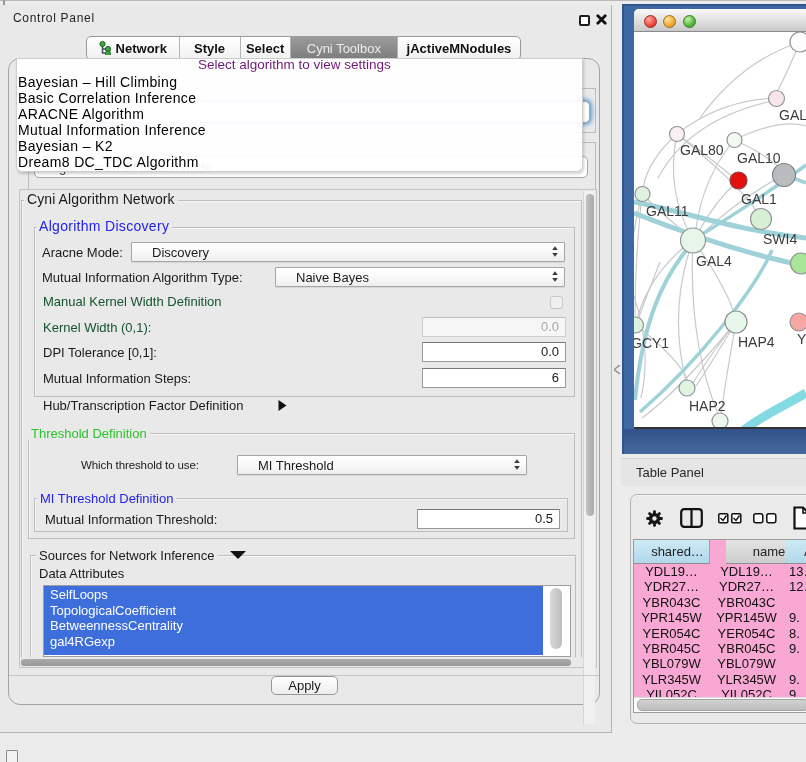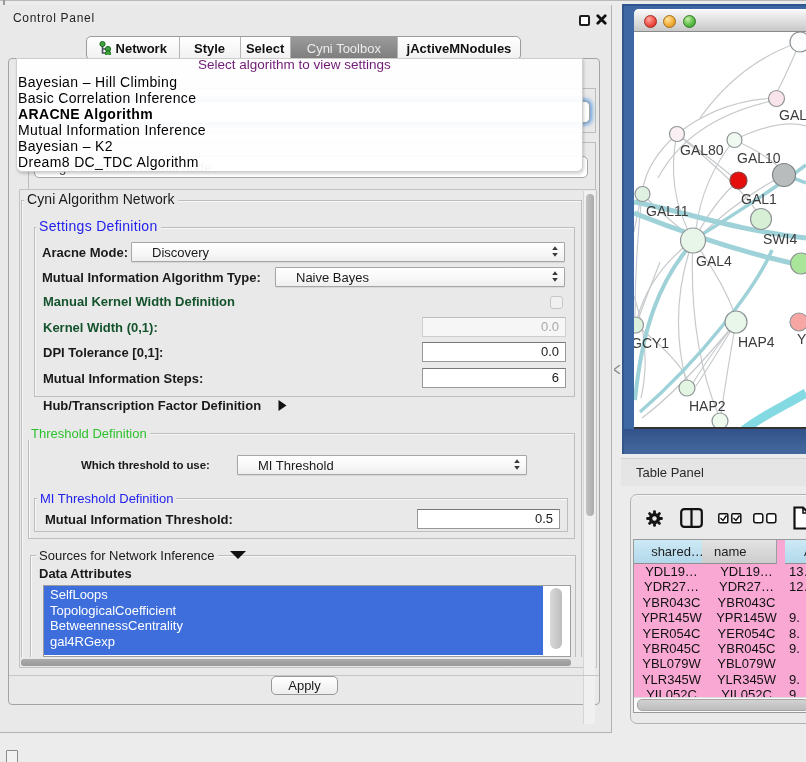--- a/index.html
+++ b/index.html
@@ -1,16 +1,16 @@
 <!DOCTYPE html>
 <html><head><meta charset="utf-8"><style>
 html,body{margin:0;padding:0}
 body{width:806px;height:762px;position:relative;background:#ececec;font-family:"Liberation Sans",sans-serif;overflow:hidden;font-size:13px;color:#1a1a1a}
 .abs{position:absolute}
-.b{font-weight:bold}
+.b{font-weight:normal}
 .dis{color:#14532d}
 .combo{position:absolute;background:linear-gradient(#ffffff,#f7f7f7 60%,#eeeeee);border:1px solid #a6a6a6;border-radius:1px;box-shadow:0 1px 1px rgba(0,0,0,0.08)}
 .combo .ar{position:absolute;right:6px;top:50%;margin-top:-5.5px;width:6px;height:11px}
 .tf{position:absolute;background:#fff;border:1px solid #999;border-top-color:#777;text-align:right;padding-right:6px}
 .tfd{position:absolute;background:#f6f6f6;border:1px solid #cfcfcf;border-top-color:#bdbdbd;text-align:right;padding-right:6px;color:#a9a9a9}
 .gtitle{position:absolute;background:#e9e9e9;padding:0 3px;line-height:13px}
 .seg{position:absolute;display:flex;border:1px solid #9b9b9b;border-radius:5px;background:linear-gradient(#ffffff,#f1f1f1);box-shadow:0 1px 1px rgba(0,0,0,0.1)}
 .seg .s{display:flex;align-items:center;justify-content:center;border-right:1px solid #b5b5b5;font-weight:bold;color:#111}
 .seg .s:last-child{border-right:none}
 .seg .sel{background:linear-gradient(#9b9b9b,#7d7d7d);color:#ececec;font-weight:normal}
@@ -36,21 +36,21 @@
           <circle cx="3.5" cy="3" r="2.6" fill="#3fa33f" stroke="#1c6b1c"></circle>
           <circle cx="9" cy="8" r="2.6" fill="#3fa33f" stroke="#1c6b1c"></circle>
           <circle cx="9" cy="12.4" r="2.6" fill="#3fa33f" stroke="#1c6b1c"></circle>
         </svg>Network</div>
     <div class="s" style="width:61px">Style</div>
     <div class="s" style="width:50px">Select</div>
     <div class="s sel" style="width:108px;font-size:13px">Cyni Toolbox</div>
     <div class="s" style="width:124px">jActiveMNodules</div>
   </div>
 
-  <div class="abs" style="left:8px;top:53px;width:590px;height:645px;border:1px solid #a3a3a3;border-radius:4px;background:#e9e9e9">
+  <div class="abs" style="left:8px;top:53px;width:590px;height:645px;border:1px solid #a3a3a3;border-radius:12px;background:#e9e9e9">
 
     <div class="abs" style="left:19px;top:29px;width:566px;height:43px;border:1px solid #bdbdbd"></div>
     <div class="abs" style="left:25px;top:42px;width:554px;height:20px;border:1px solid #a6a6a6;border-radius:5px;background:#fff;box-shadow:0 0 4px 2px #639ddb"></div>
     <div class="abs" style="left:19px;top:83px;width:566px;height:46px;border:1px solid #bdbdbd"></div>
     <div class="abs" style="left:25px;top:97px;width:554px;height:22px;border:1px solid #a6a6a6;border-radius:5px;background:#fff;line-height:22px;color:#444;padding-left:24px;font-size:13px;box-sizing:border-box">gal-filtered.sif default node</div>
 
     <div class="abs" style="left:10px;top:130px;width:576px;height:477px;border:1px solid #c3c3c3;background:#e9e9e9;border-radius:1px">
 
       <div class="abs" style="right:1px;top:1px;width:11px;height:533px;background:#f0f0f0;border-left:1px solid #d5d5d5"></div>
       <div class="abs" style="left:566px;top:4px;width:8px;height:322px;background:linear-gradient(90deg,#c2c2c2,#ababab);border-radius:4px"></div>
@@ -66,21 +66,21 @@
   <div id="form"></div>
 
 </div>
 
 <div id="cyni">
 
   <div class="abs" style="left:21px;top:200px;width:559px;height:456px;border:1px solid #bdbdbd;border-bottom:none;box-shadow:inset 1px 1px 0 rgba(255,255,255,0.65)"></div>
   <div class="gtitle" style="left:24px;top:193px;letter-spacing:0.1px;font-size:14px">Cyni Algorithm Network</div>
 
   <div class="abs" style="left:34px;top:227px;width:539px;height:168px;border:1px solid #bdbdbd;box-shadow:inset 1px 1px 0 rgba(255,255,255,0.65)"></div>
-  <div class="gtitle" style="left:36px;top:220px;color:#2222ee;font-size:14px;letter-spacing:0.3px">Settings Definition</div>
+  <div class="gtitle" style="left:36px;top:220px;color:#2222ee;font-size:14px;letter-spacing:0.3px">Algorithm Discovery</div>
 
   <div class="abs b" style="left:42px;top:245px">Aracne Mode:</div>
   <div class="combo" style="left:131px;top:241.5px;width:434px;height:20px;box-sizing:border-box">
       <span style="position:absolute;left:20px;top:2.5px">Discovery</span>
       <svg class="ar" viewBox="0 0 6 11">
         <path d="M3 0.2 L5.8 4 H0.2 Z" fill="#3a3a3a"></path>
         <path d="M3 10.8 L5.8 7 H0.2 Z" fill="#3a3a3a"></path>
       </svg>
     </div>
 
@@ -269,21 +269,21 @@
     <rect x="13.8" y="0.8" width="9" height="9" rx="2" fill="#fff" stroke="#111" stroke-width="1.5"></rect>
   </svg>
   <svg class="abs" style="left:793px;top:506px" width="17" height="24" viewBox="0 0 17 24">
     <path d="M1.5 1.5 H10 L15.5 7 V22.5 H1.5 Z" fill="#fff" stroke="#111" stroke-width="2.2"></path>
     <path d="M10 1.5 V7 H15.5" fill="none" stroke="#111" stroke-width="1.6"></path>
   </svg>
 
   <div class="abs" style="left:633px;top:539px;width:173px;height:172px;background:#f9a8d4;border:1px solid #9a9a9a;border-right:none;overflow:hidden">
 
     <div class="abs" style="left:0;top:0;width:75px;height:23px;background:linear-gradient(#cde9f6,#b2d8ea);border-bottom:1px solid #8f8f8f;border-right:1px solid #98a0a4;text-align:center;line-height:23px;color:#222;text-indent:12px">shared…</div>
-    <div class="abs" style="left:68px;top:0;width:74px;height:23px;background:linear-gradient(#e3e3e3,#cdcdcd);border-bottom:1px solid #8f8f8f;border-right:1px solid #98a0a4;text-align:left;line-height:23px;color:#222;text-indent:12px">name</div>
+    <div class="abs" style="left:92px;top:0;width:74px;height:23px;background:linear-gradient(#e3e3e3,#cdcdcd);border-bottom:1px solid #8f8f8f;border-right:1px solid #98a0a4;text-align:center;line-height:23px;color:#222;text-indent:12px">name</div>
     <div class="abs" style="left:151px;top:0;width:22px;height:23px;background:linear-gradient(#cde9f6,#b2d8ea);border-bottom:1px solid #8f8f8f;line-height:23px;color:#222;padding-left:19px">A</div>
 
     <div class="abs" style="left:0;top:24px;width:200px;color:#111;white-space:nowrap">
       <div style="height:15.4px"><span class="c1">YDL19…</span><span class="c1">YDL19…</span><span class="c3">13…</span></div>
       <div style="height:15.4px"><span class="c1">YDR27…</span><span class="c1">YDR27…</span><span class="c3">12…</span></div>
       <div style="height:15.4px"><span class="c1">YBR043C</span><span class="c1">YBR043C</span></div>
       <div style="height:15.4px"><span class="c1">YPR145W</span><span class="c1">YPR145W</span><span class="c3">9.</span></div>
       <div style="height:15.4px"><span class="c1">YER054C</span><span class="c1">YER054C</span><span class="c3">8.</span></div>
       <div style="height:15.4px"><span class="c1">YBR045C</span><span class="c1">YBR045C</span><span class="c3">9.</span></div>
       <div style="height:15.4px"><span class="c1">YBL079W</span><span class="c1">YBL079W</span></div>

